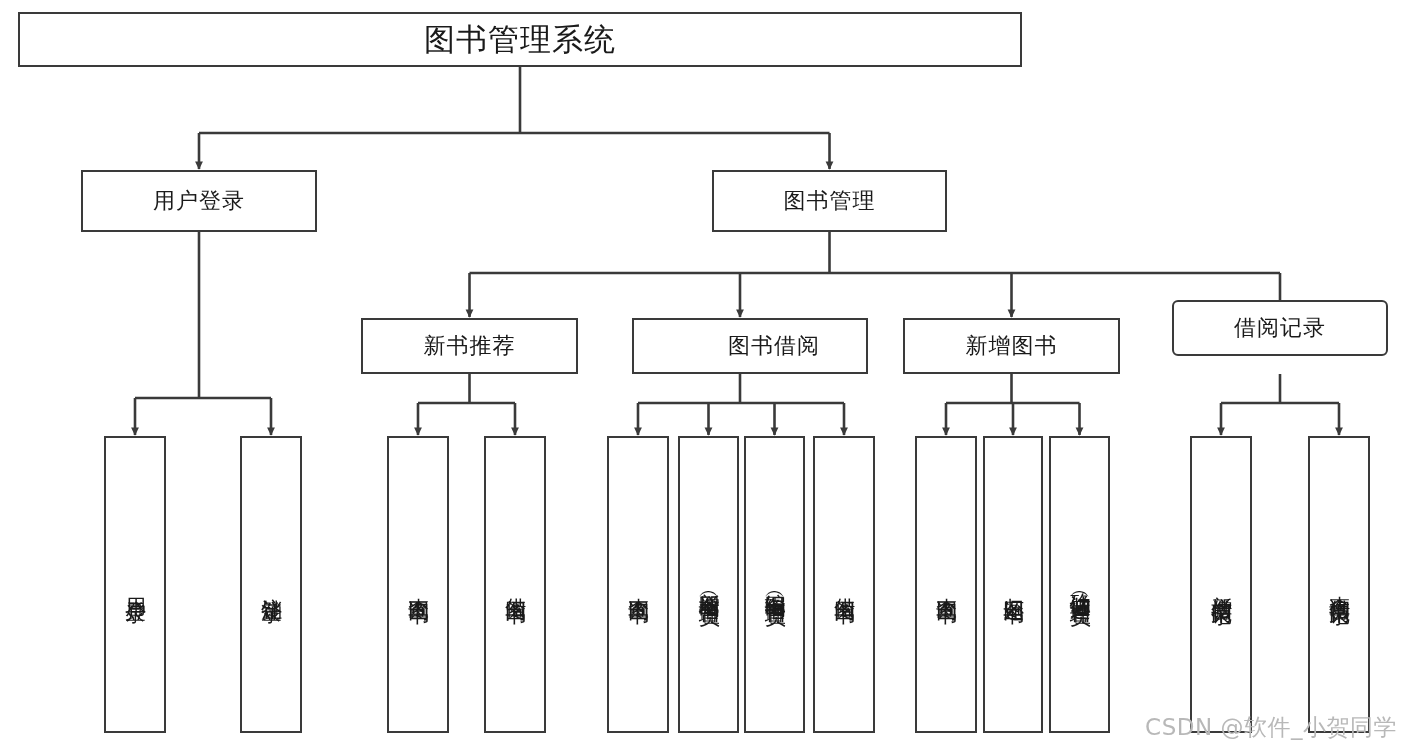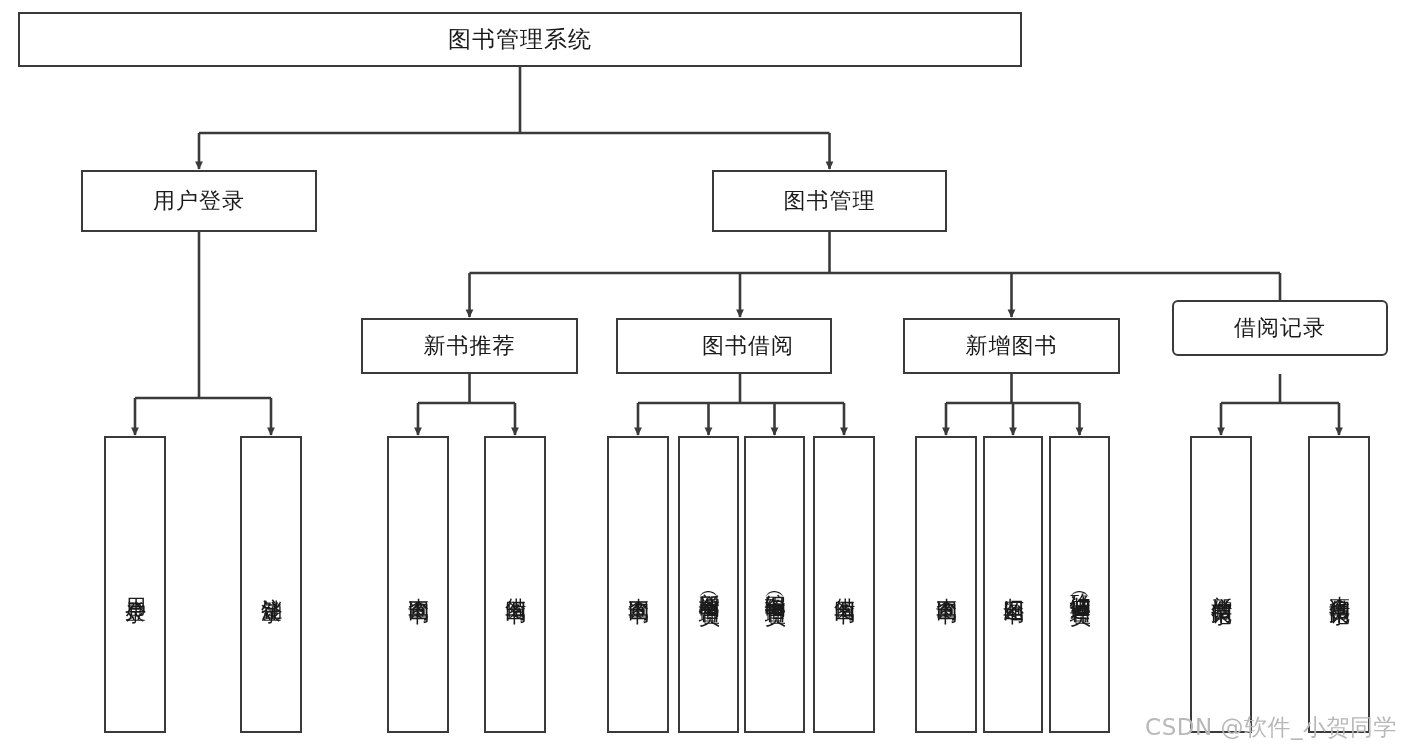--- a/index.html
+++ b/index.html
@@ -31,21 +31,21 @@
     box-sizing: border-box;
     background: #ffffff;
     border: 2px solid #3a3a3a;
     display: flex;
     align-items: center;
     justify-content: center;
     color: #1a1a1a;
     letter-spacing: 1px;
   }
   .node.root {
-    font-size: 23px;
+    font-size: 31px;
   }
   .node.lvl2 {
     font-size: 22px;
   }
   .node.lvl3 {
     font-size: 22px;
   }
   .node.leaf {
     font-size: 21px;
     writing-mode: vertical-rl;
@@ -126,21 +126,21 @@
   <div class="node lvl2" style="left: 81px; top: 170px; width: 236px; height: 62px;">
     <span>用户登录</span>
   </div>
   <div class="node lvl2" style="left: 712px; top: 170px; width: 235px; height: 62px;">
     <span>图书管理</span>
   </div>
 
   <div class="node lvl3" style="left: 361px; top: 318px; width: 217px; height: 56px;">
     <span>新书推荐</span>
   </div>
-  <div class="node lvl3" style="left: 616px; top: 318px; width: 216px; height: 56px; padding-left: 48px;">
+  <div class="node lvl3" style="left: 632px; top: 318px; width: 236px; height: 56px; padding-left: 48px;">
     <span>图书借阅</span>
   </div>
   <div class="node lvl3" style="left: 903px; top: 318px; width: 217px; height: 56px;">
     <span>新增图书</span>
   </div>
   <div class="node lvl3" style="left: 1172px; top: 300px; width: 216px; height: 56px; border-radius: 6px;">
     <span>借阅记录</span>
   </div>
 
   <div class="node leaf" style="left: 104px; top: 436px; width: 62px; height: 297px;">

